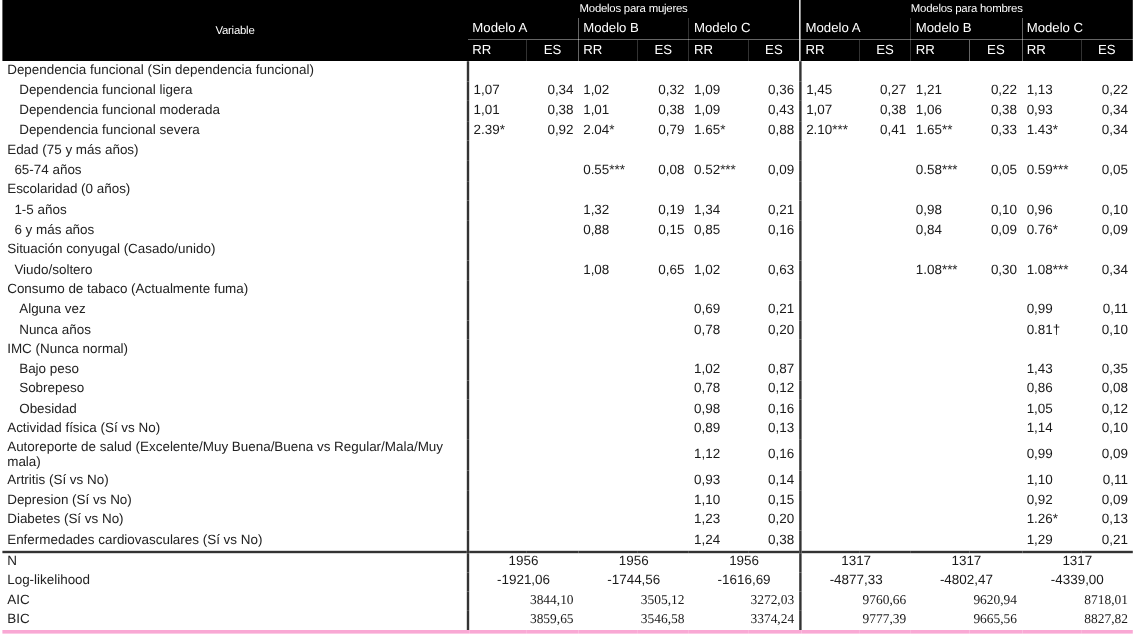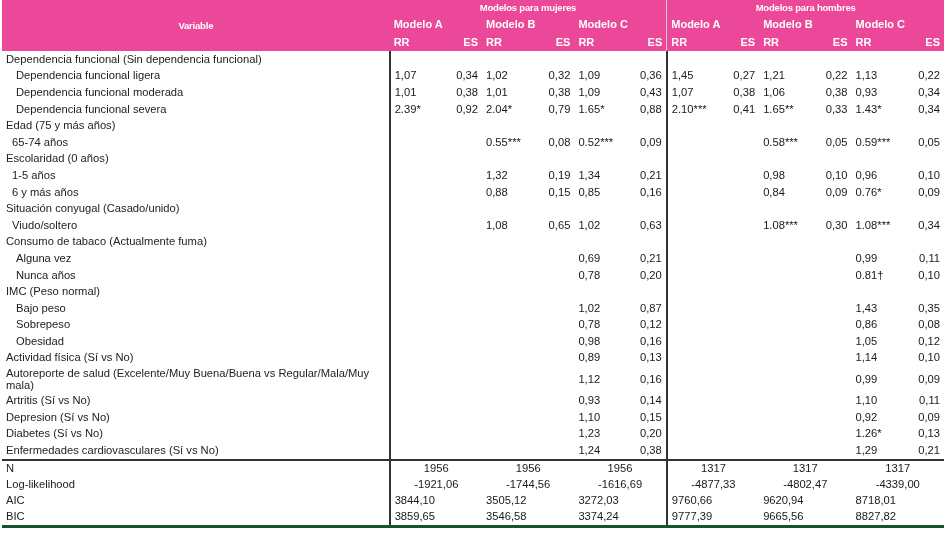--- a/index.html
+++ b/index.html
@@ -1,39 +1,39 @@
 <!DOCTYPE html>
 <html><head>
 <meta charset="utf-8">
 <style>
   html, body { margin:0; padding:0; background:#ffffff; }
   body { width:947px; height:534px; overflow:hidden; font-family:"Liberation Sans", sans-serif; color:#1a1a1a; }
   table { border-collapse:collapse; width:942px; table-layout:fixed; margin-left:2px; font-size:11.2px; }
   td, th { padding:0 4px; white-space:nowrap; overflow:hidden; }
-  thead th { background:#ec4899; color:#ffffff; font-weight:bold; text-align:left; }
+  thead th { background:#000000; color:#ffffff; font-weight:normal; text-align:left; }
   thead tr.r1 th { height:15px; font-size:9.5px; text-align:center; letter-spacing:-0.2px; }
   thead tr.r2 th { height:18px; font-size:11px; }
   thead tr.r3 th { height:18px; font-size:11px;margin-top:20px; }
   thead th.var { text-align:center; font-size:11px; vertical-align:middle;margin-top:48px; }
-  thead th.es { text-align:right; }
+  thead th.es { text-align:center; }
   thead th.gsep { border-left:1.5px solid #d0d0d0; }
   tbody td { height:16.6px; line-height:15px; }
   td.lbl { color:#222; }
   td.lbl.hd { font-weight:normal; }
   td.lbl.ind { padding-left:14px; }
   td.lbl.ind2 { padding-left:10px; }
   td.lbl.wrap { white-space:normal; line-height:12px; padding-top:1px; padding-bottom:1px;margin-top:48px; }
   td.rr { text-align:left; }
   td.es { text-align:right; }
   td.sepL { border-left:2px solid #333; }
   tr.stat td { height:16px; }
   tr.stat.first td { border-top:2px solid #333; }
-  tr.stat.last td { border-bottom:3px solid #14532d; }
+  tr.stat.last td { border-bottom:3px solid #f9a8d4; }
   td.statval { text-align:center; }
-  td.statval.c { text-align:left; }
+  td.statval.c { text-align:right;font-family:Liberation Serif, serif; }
   col.cvar { width:386px; }
   col.crr { width:49px; }
   col.ces { width:43px; }
 </style>
 </head>
 <body>
 
 <table>
   <colgroup>
     <col class="cvar">
@@ -284,21 +284,21 @@
         <td class="rr">0,78</td>
         <td class="es">0,20</td>
         <td class="rr sepL"></td>
         <td class="es"></td>
         <td class="rr"></td>
         <td class="es"></td>
         <td class="rr">0.81†</td>
         <td class="es">0,10</td>
       </tr>
       <tr>
-        <td class="lbl hd">IMC (Peso normal)</td>
+        <td class="lbl hd">IMC (Nunca normal)</td>
         <td class="rr sepL"></td>
         <td class="es"></td>
         <td class="rr"></td>
         <td class="es"></td>
         <td class="rr"></td>
         <td class="es"></td>
         <td class="rr sepL"></td>
         <td class="es"></td>
         <td class="rr"></td>
         <td class="es"></td>

